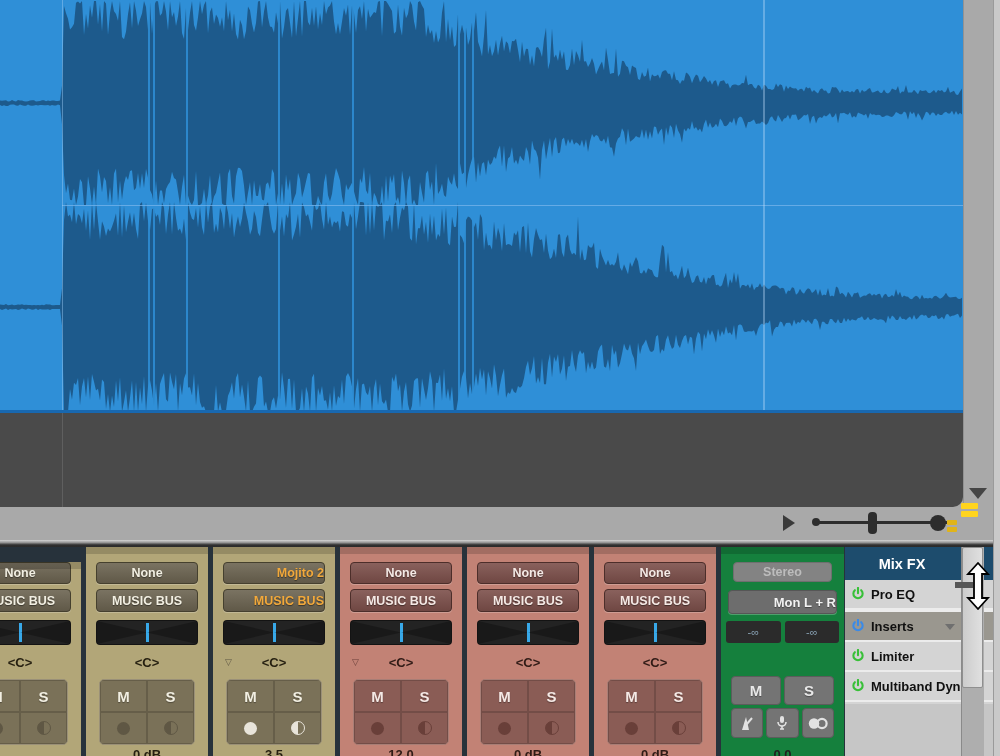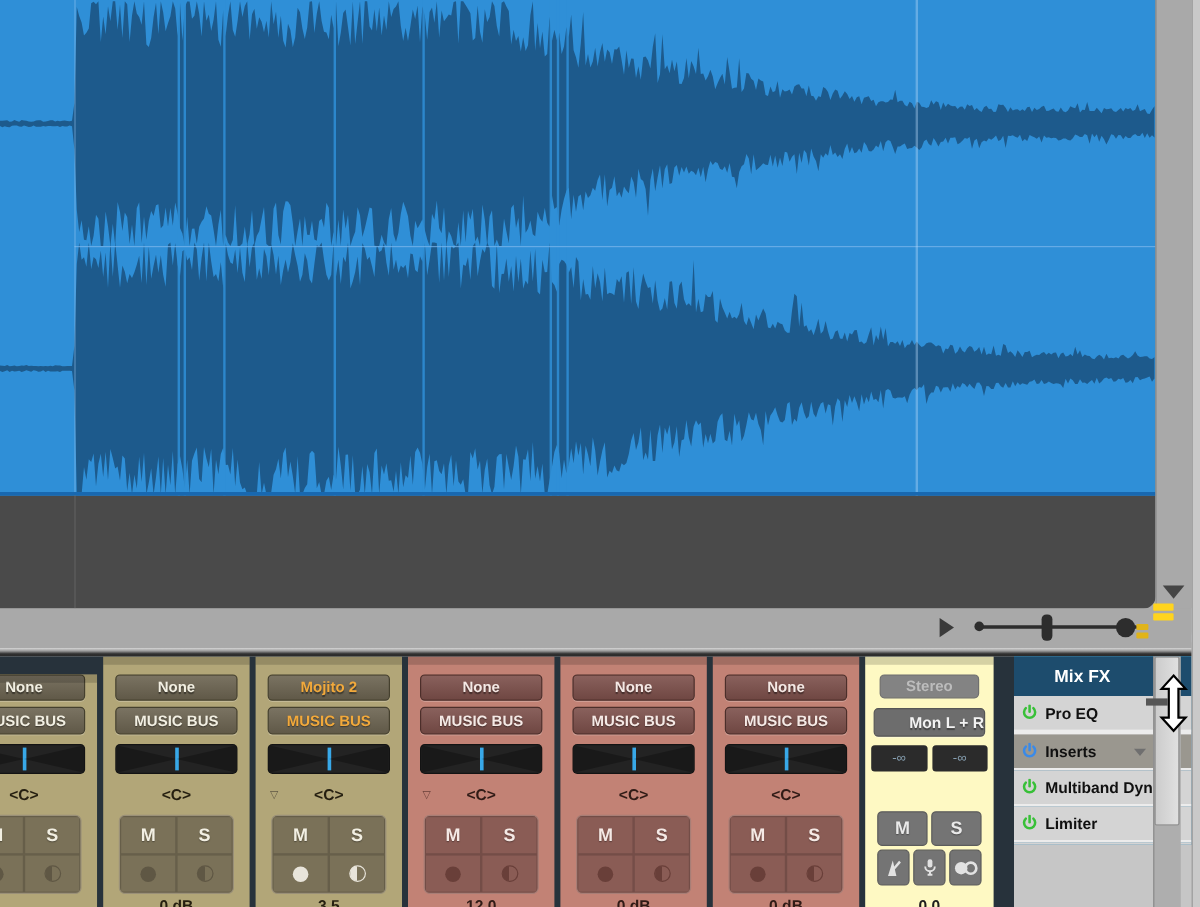--- a/index.html
+++ b/index.html
@@ -40,21 +40,21 @@
   .strip.salmon{background:#c28275;--btn:#7c4f4a;--btnb:#4c2e2a;--txt:#f5e9e5;--ms:#8a5c55;--msb:#a87e76;--dim:#693f39;--lbl:#301b16;}
   .stripcut{width:81px;flex:none;overflow:hidden;position:relative;}
   .stripcut .strip{margin-left:-41px;}
   .btn{margin:0 10px;height:20px;border-radius:4px;background:var(--btn);
        background-image:linear-gradient(rgba(255,255,255,0.10),rgba(0,0,0,0.10));
        border:1px solid var(--btnb);color:var(--txt);font-weight:bold;font-size:12.5px;
        display:flex;align-items:center;justify-content:center;
        text-shadow:0 1px 1px rgba(0,0,0,0.45);box-shadow:0 1px 0 rgba(255,255,255,0.22);}
   .insert{margin-top:15px;}
   .bus{margin-top:5px;height:21px;}
-  .strip.hl .btn{color:#f2a93b;}
+  .strip.hl .btn{color:#f2a93b;justify-content:flex-end;}
   .pan{position:relative;margin:8px 10px 0;height:23px;border-radius:4px;background:#232323;
        border:1px solid rgba(0,0,0,0.45);overflow:hidden;}
   .pan::before{content:'';position:absolute;inset:0;background:rgba(0,0,0,0.28);
        clip-path:polygon(0 0,50% 50%,0 100%);}
   .pan::after{content:'';position:absolute;inset:0;background:rgba(0,0,0,0.28);
        clip-path:polygon(100% 0,50% 50%,100% 100%);}
   .panline{position:absolute;left:50%;top:2px;bottom:2px;width:3px;margin-left:-1.5px;background:#38a8e8;}
   .panlbl{position:relative;margin-top:10px;height:15px;text-align:center;
           font-size:13px;font-weight:bold;color:var(--lbl);}
   .panlbl .tri{position:absolute;left:12px;top:2px;font-size:9px;font-weight:normal;color:var(--dim);}
@@ -63,21 +63,21 @@
   .ms>div{display:flex;align-items:center;justify-content:center;border:1px solid rgba(0,0,0,0.16);
       font-size:15px;font-weight:bold;color:var(--txt);text-shadow:0 1px 1px rgba(0,0,0,0.35);}
   .dot{width:13px;height:13px;border-radius:50%;background:var(--dim);}
   .half{width:12px;height:12px;border-radius:50%;border:1.5px solid var(--dim);
         background:linear-gradient(90deg,var(--dim) 0 46%,transparent 46%);}
   .strip.bright .dot{background:#e8e4da;}
   .strip.bright .half{border-color:#e8e4da;background:linear-gradient(90deg,#e8e4da 0 46%,transparent 46%);}
   .gain{position:absolute;left:0;right:0;top:200px;text-align:center;font-size:13px;font-weight:bold;color:var(--lbl);}
 
   
-  .strip.main{width:107px;background:#fef9c3;--lbl:#1e1e1e;}
+  .strip.main{width:123px;background:#15803d;--lbl:#1e1e1e;}
   .stereo{margin:15px 12px 0;height:18px;border-radius:4px;background:#838383;border:1px solid #6f6f6f;
           color:#bcbcbc;font-weight:bold;font-size:12.5px;display:flex;align-items:center;justify-content:center;}
   .mon{margin:8px 7px 0;height:22px;border-radius:4px;background:#6d6d6d;border:1px solid #565656;
        color:#f2f2f2;font-weight:bold;font-size:13px;display:flex;align-items:center;justify-content:flex-end;
        text-shadow:0 1px 1px rgba(0,0,0,0.4);box-shadow:0 1px 0 rgba(255,255,255,0.25);}
   .meters{margin:7px 5px 0;display:flex;gap:4px;}
   .meter{flex:1;height:22px;background:#2b2b2b;border-radius:3px;color:#87a0b2;font-size:11px;
          display:flex;align-items:center;justify-content:center;}
   .mainms{margin:33px 10px 0;display:flex;gap:3px;}
   .mbtn{flex:1;height:27px;background:#747474;border:1px solid #5c5c5c;border-radius:4px;color:#e9e9e9;
@@ -356,29 +356,29 @@
       </svg>
       <span>Inserts</span>
       <span class="menu"></span>
     </div>
 
     <div class="fxrow">
       <svg class="pwr" width="14" height="14" viewBox="0 0 16 16">
         <path d="M8 1 v6" stroke="#38c038" stroke-width="2.4" stroke-linecap="round"></path>
         <path d="M4.4 3.6 a5.3 5.3 0 1 0 7.2 0" fill="none" stroke="#38c038" stroke-width="2.4" stroke-linecap="round"></path>
       </svg>
-      <span>Multiband Dyn</span>
+      <span>Limiter</span>
     </div>
 
     <div class="fxrow">
       <svg class="pwr" width="14" height="14" viewBox="0 0 16 16">
         <path d="M8 1 v6" stroke="#38c038" stroke-width="2.4" stroke-linecap="round"></path>
         <path d="M4.4 3.6 a5.3 5.3 0 1 0 7.2 0" fill="none" stroke="#38c038" stroke-width="2.4" stroke-linecap="round"></path>
       </svg>
-      <span>Limiter</span>
+      <span>Multiband Dyn</span>
     </div>
 
     <div class="fxrow">
       <svg class="pwr" width="14" height="14" viewBox="0 0 16 16">
         <path d="M8 1 v6" stroke="#38c038" stroke-width="2.4" stroke-linecap="round"></path>
         <path d="M4.4 3.6 a5.3 5.3 0 1 0 7.2 0" fill="none" stroke="#38c038" stroke-width="2.4" stroke-linecap="round"></path>
       </svg>
       <span>Spectrum Meter</span>
       <span class="menu"></span>
     </div>

